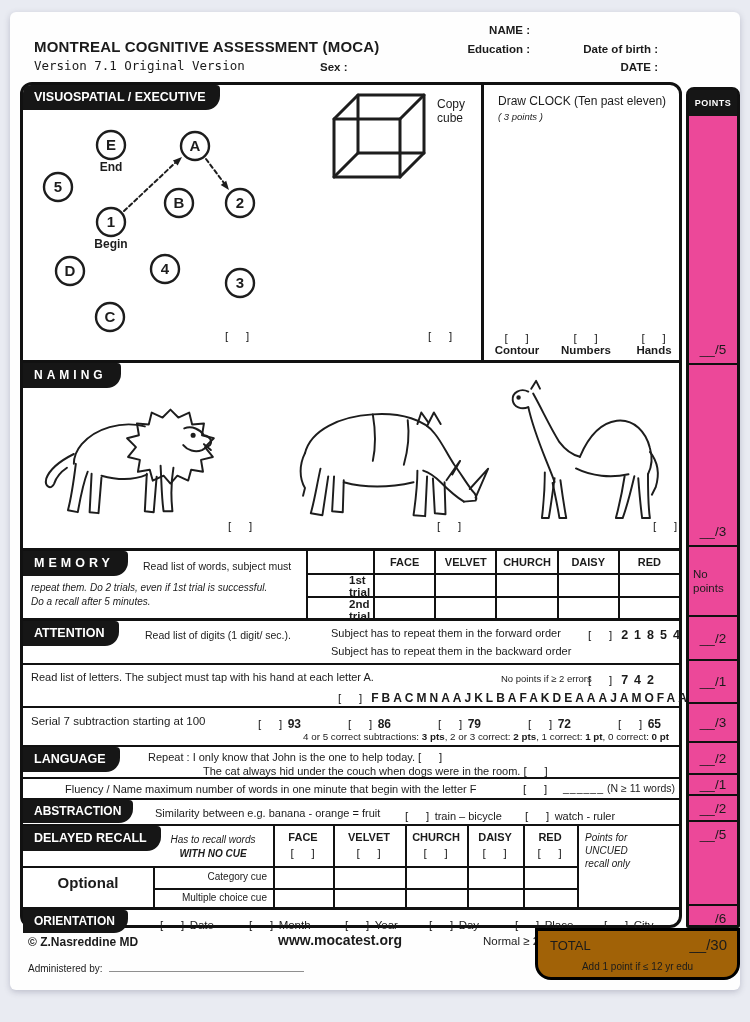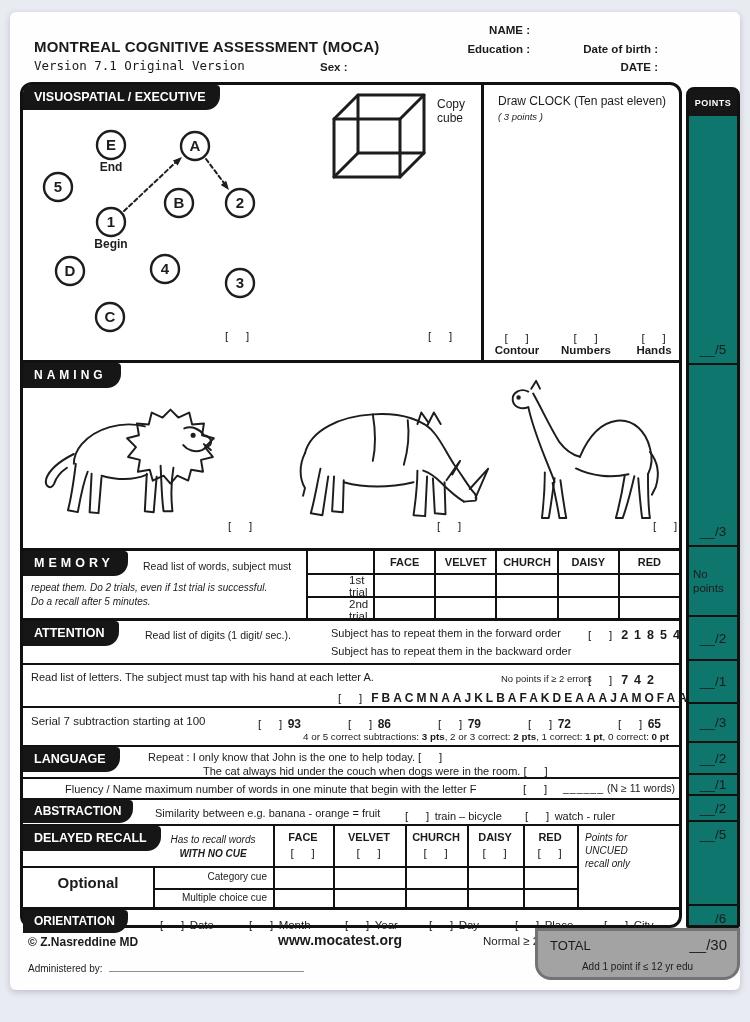--- a/index.html
+++ b/index.html
@@ -39,44 +39,44 @@
   .txt{font-size:11px;line-height:1.18;}
   .small{font-size:10px;line-height:1.2;font-style:italic;}
   .score{font-size:13.5px;}
   .digits{font-size:12.5px;font-weight:600;letter-spacing:6px;margin-left:8px;}
   .letterseq{font-size:12px;font-weight:600;letter-spacing:3px;margin-left:8px;}
   
   .clockbox{position:absolute;left:458px;top:0;right:0;bottom:0;border-left:3px solid #111;}
   
   .pcol{
     position:absolute;left:676px;top:75px;width:54px;height:841px;
-    border:3px solid #111;border-radius:8px 8px 2px 2px;box-sizing:border-box;background:#0f766e;
+    border:3px solid #111;border-radius:8px 8px 2px 2px;box-sizing:border-box;background:#ec4899;
   }
   .phead{background:#161616;color:#fff;font-size:9px;font-weight:bold;letter-spacing:.5px;
     height:26px;display:flex;align-items:center;justify-content:center;}
   .pcell{box-sizing:border-box;border-top:2.5px solid #111;display:flex;align-items:center;justify-content:center;}
   .pcell.first{border-top:none;}
   .pcell.bottom{align-items:flex-end;padding-bottom:6px;}
   .pcell.top{align-items:flex-start;padding-top:5px;}
   
   .mtable{position:absolute;left:283px;top:0;right:0;bottom:0;border-left:2px solid #111;
     display:grid;grid-template-columns:65px repeat(5,1fr);grid-template-rows:24px 23px 23px;}
   .mcell{box-sizing:border-box;display:flex;align-items:center;justify-content:center;
     font-size:11px;font-weight:600;}
   .mcell.bl{border-left:2px solid #111;}
   .mcell.bb{border-bottom:2px solid #111;}
-  .mcell.lab{font-weight:normal;font-size:11.5px;padding-left:41px;}
+  .mcell.lab{font-weight:bold;font-size:11.5px;padding-left:41px;}
   .vline{position:absolute;width:2px;background:#111;}
   .hline{position:absolute;height:2px;background:#111;}
   .dword{position:absolute;top:5px;font-size:11px;font-weight:600;transform:translateX(-50%);}
   .dcb{position:absolute;top:21px;transform:translateX(-50%);}
   svg.lineart{stroke:#1d1d1d;fill:none;stroke-width:2;stroke-linecap:round;stroke-linejoin:round;}
   .totalbox{
     position:absolute;left:525px;top:916px;width:205px;height:52px;
-    border:3px solid #737373;border-radius:0 0 16px 16px;box-sizing:border-box;background:#a3a3a3;z-index:6;
+    border:3px solid #000000;border-radius:0 0 16px 16px;box-sizing:border-box;background:#a16207;z-index:6;
   }
   .scoreline{border-bottom:1.4px solid #8f8f8f;display:inline-block;height:10px;}
 </style>
 </head>
 <body>
 
 <div class="page">
 
   <div class="abs title" style="left:24px;top:26px;">MONTREAL COGNITIVE ASSESSMENT (MOCA)</div>
   <div class="abs version" style="left:24px;top:46px;">Version 7.1 Original Version</div>

